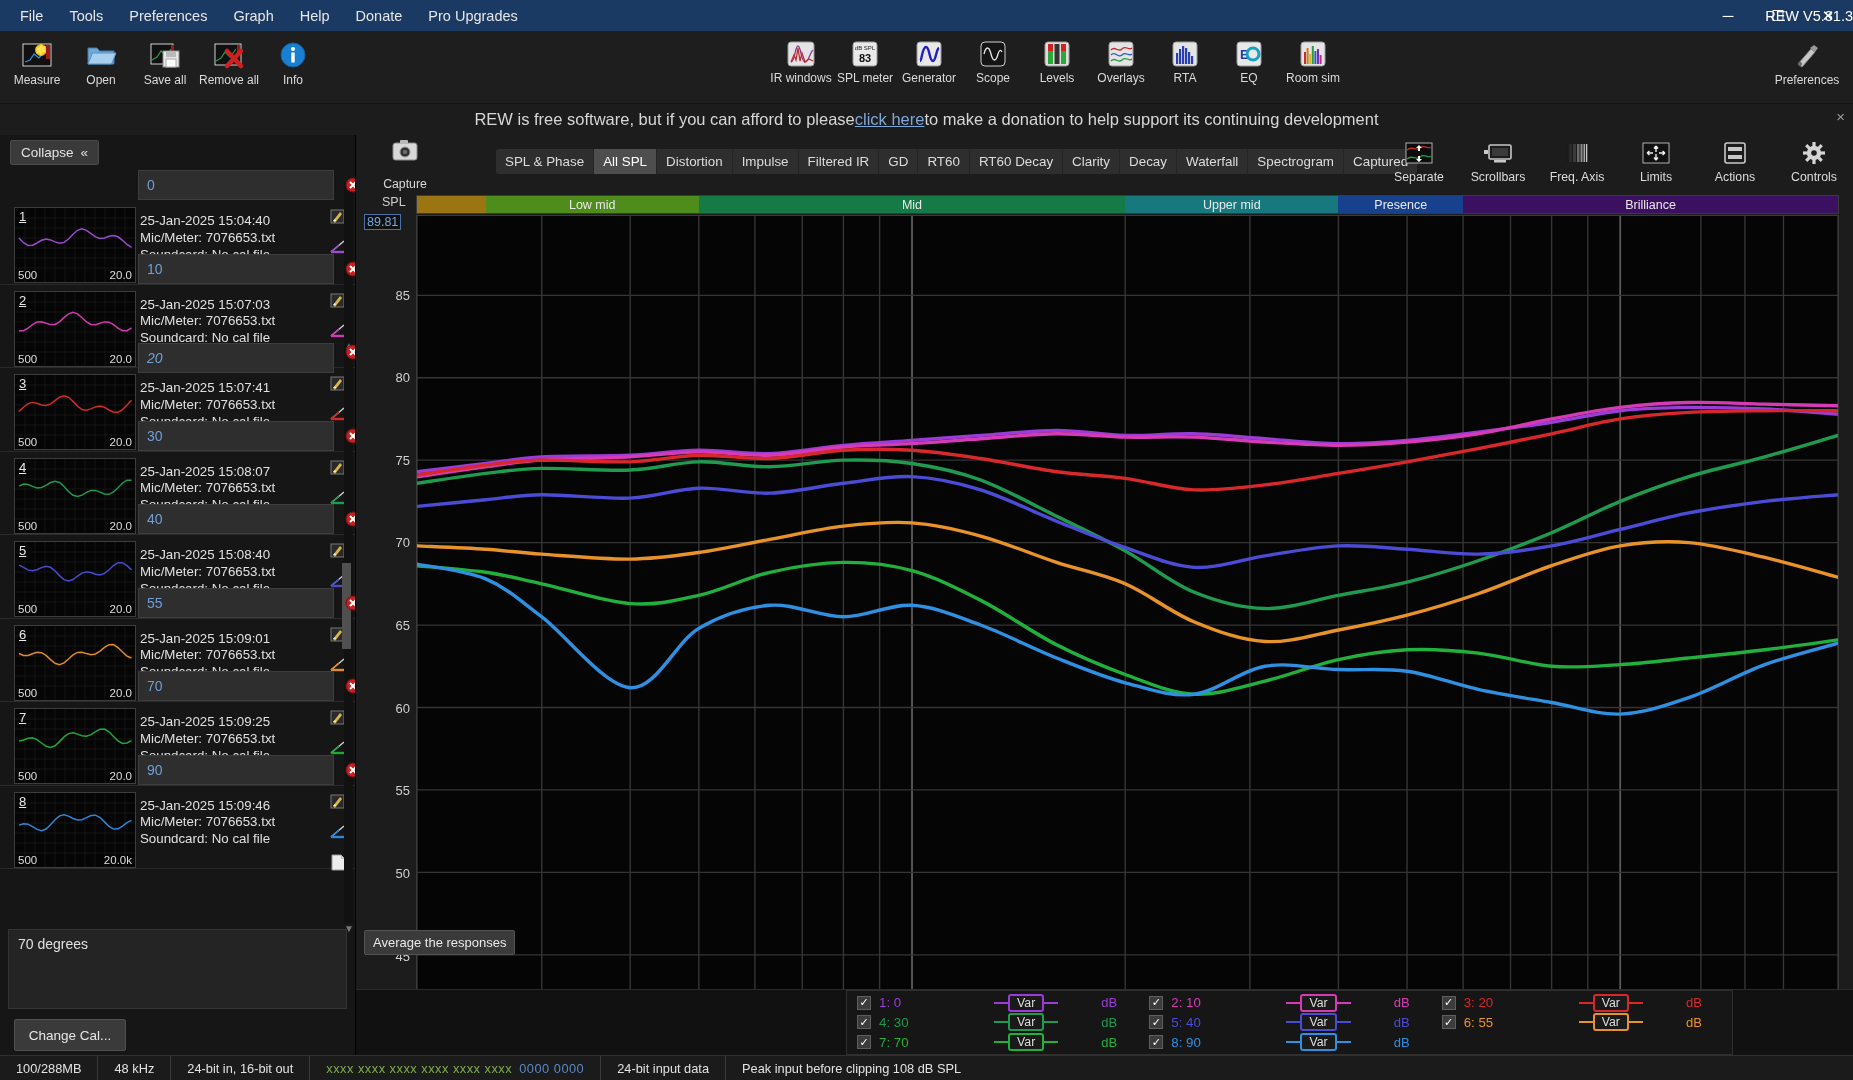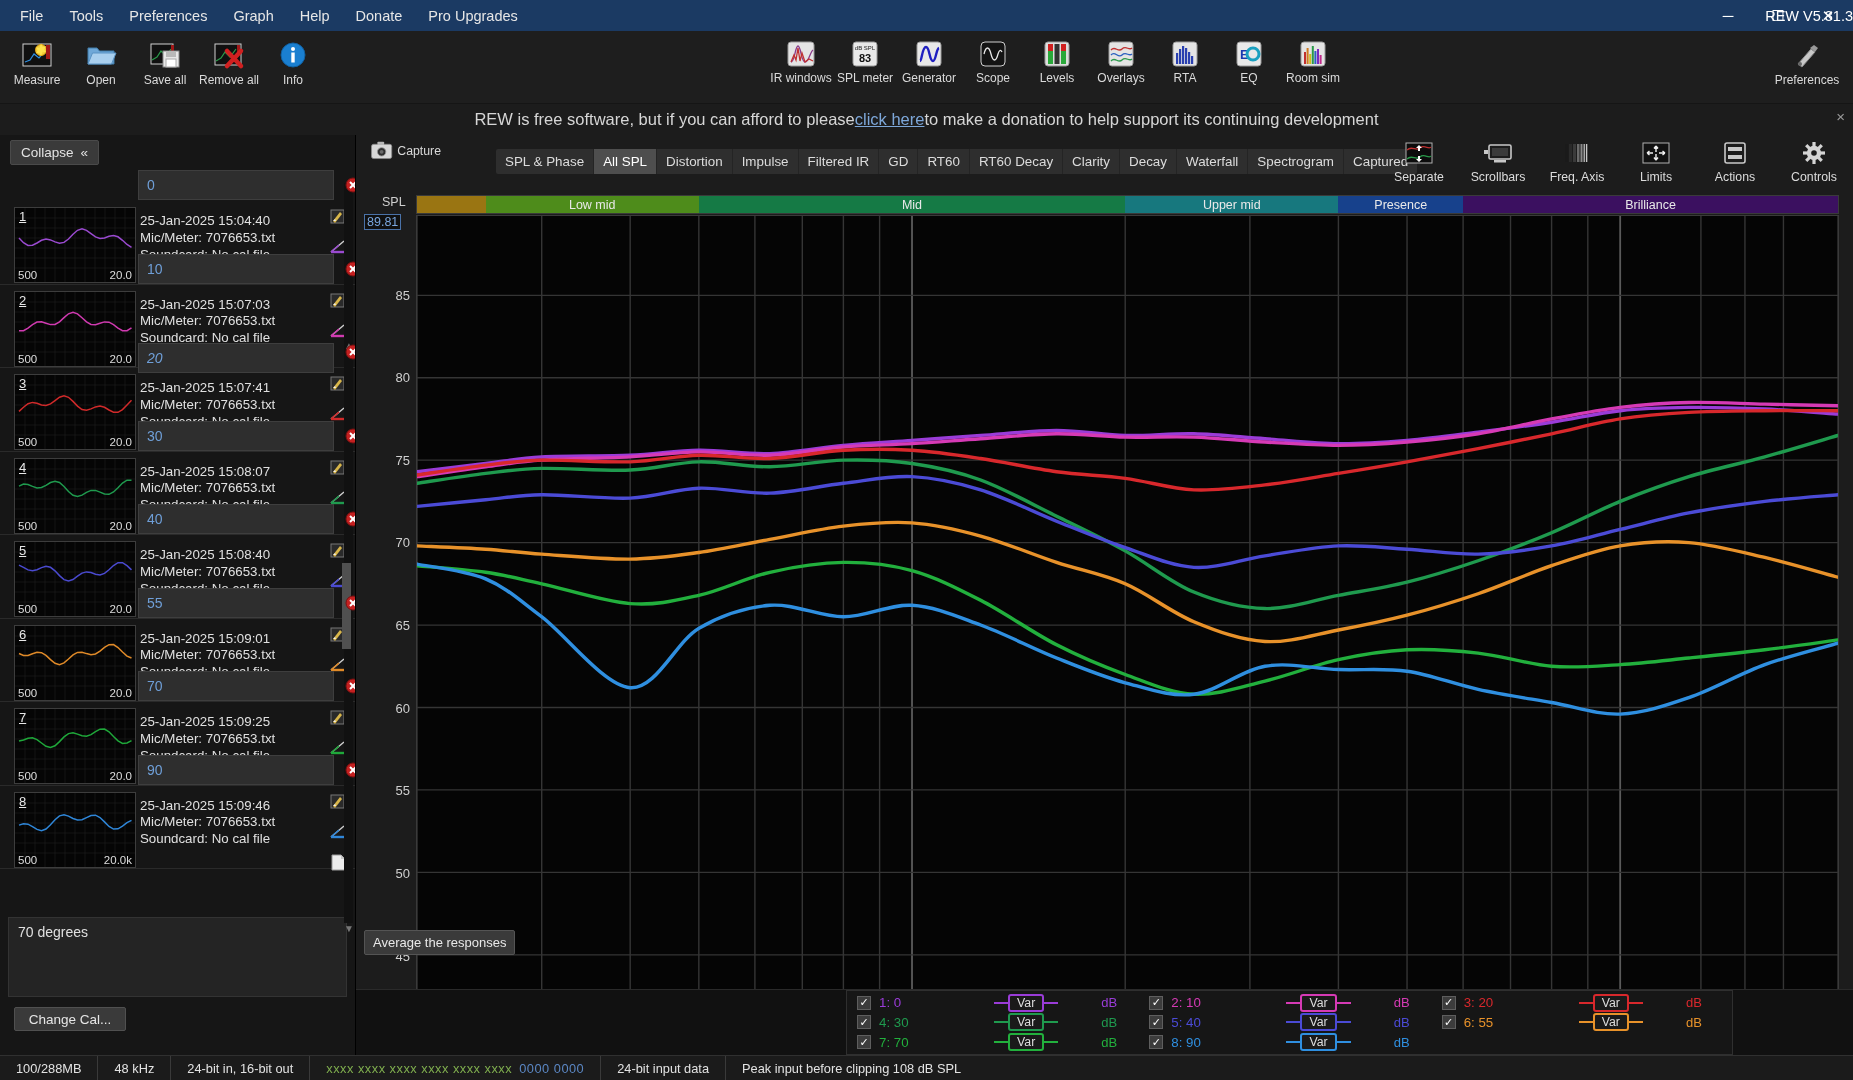--- a/index.html
+++ b/index.html
@@ -58,31 +58,31 @@
   .thumb .lo{ position:absolute; left:3px; bottom:1px; font-size:11.5px; color:#ddd;}
   .thumb .hi{ position:absolute; right:3px; bottom:1px; font-size:11.5px; color:#ddd;}
   .meas-info{ flex:1; padding-top:12px; font-size:13.3px; line-height:1.26; color:#e0e0e0;
      overflow:hidden;}
   .meas-icons{ width:34px; padding-top:8px; display:flex; flex-direction:column; align-items:center; gap:10px;}
   .namebox{ position:absolute; z-index:4; left:138px; width:196px; height:30px; background:#2e2e2e;
      border:1px solid #3e3e3e; color:#6f9fd8; font-size:14px; padding:5px 8px; display:flex; align-items:center;}
   .delbtn{ position:absolute; z-index:4; left:345px; width:16px; height:16px; }
   .notes{ height:80px; margin:0 8px; background:#242424; border:1px solid #333; color:#e0e0e0;
      font-size:14px; padding:6px 9px;}
-  #changecal{ margin:10px 0 24px 14px; width:112px; height:24px; background:#3a3a3a; color:#e6e6e6;
+  #changecal{ margin:10px 0 4px 14px; width:112px; height:32px; background:#3a3a3a; color:#e6e6e6;
      border:1px solid #505050; border-radius:2px; font-size:13.5px;}
   #lp-scroll{ position:absolute; right:2px; top:48px; width:9px; height:740px; background:#111;}
   #lp-thumb{ position:absolute; right:2px; top:380px; width:9px; height:86px; background:#505050;}
   .sc-arrow{ position:absolute; right:1px; color:#777; font-size:10px;}
 
   
   #rightpanel{ flex:1; position:relative; background:#1c1c1c;}
   #graph-toolrow{ height:60px; position:relative;}
   #capture-btn{ position:absolute; left:13px; top:2px; width:72px; display:flex;
-     flex-direction:row; align-items:center; gap:3px;}
+     flex-direction:column; align-items:center; gap:12px;}
   #capture-btn .lbl{ font-size:12.3px;}
   #tabbar{ position:absolute; left:140px; top:14px; display:flex; background:#2e2e2e; border-radius:2px;}
   .gtab{ padding:5px 9px; font-size:13.4px; color:#dcdcdc; border-right:1px solid #242424;}
   .gtab.active{ background:#4e4e4e; color:#fff;}
   .gtab:last-child{ border-right:none;}
   #gctrl{ position:absolute; right:6px; top:0; display:flex; gap:13px;}
   .gctl{ width:66px; display:flex; flex-direction:column; align-items:center; gap:3px; padding-top:4px;}
   .gctl .lbl{ font-size:12.3px; color:#dcdcdc; white-space:nowrap;}
 
   

